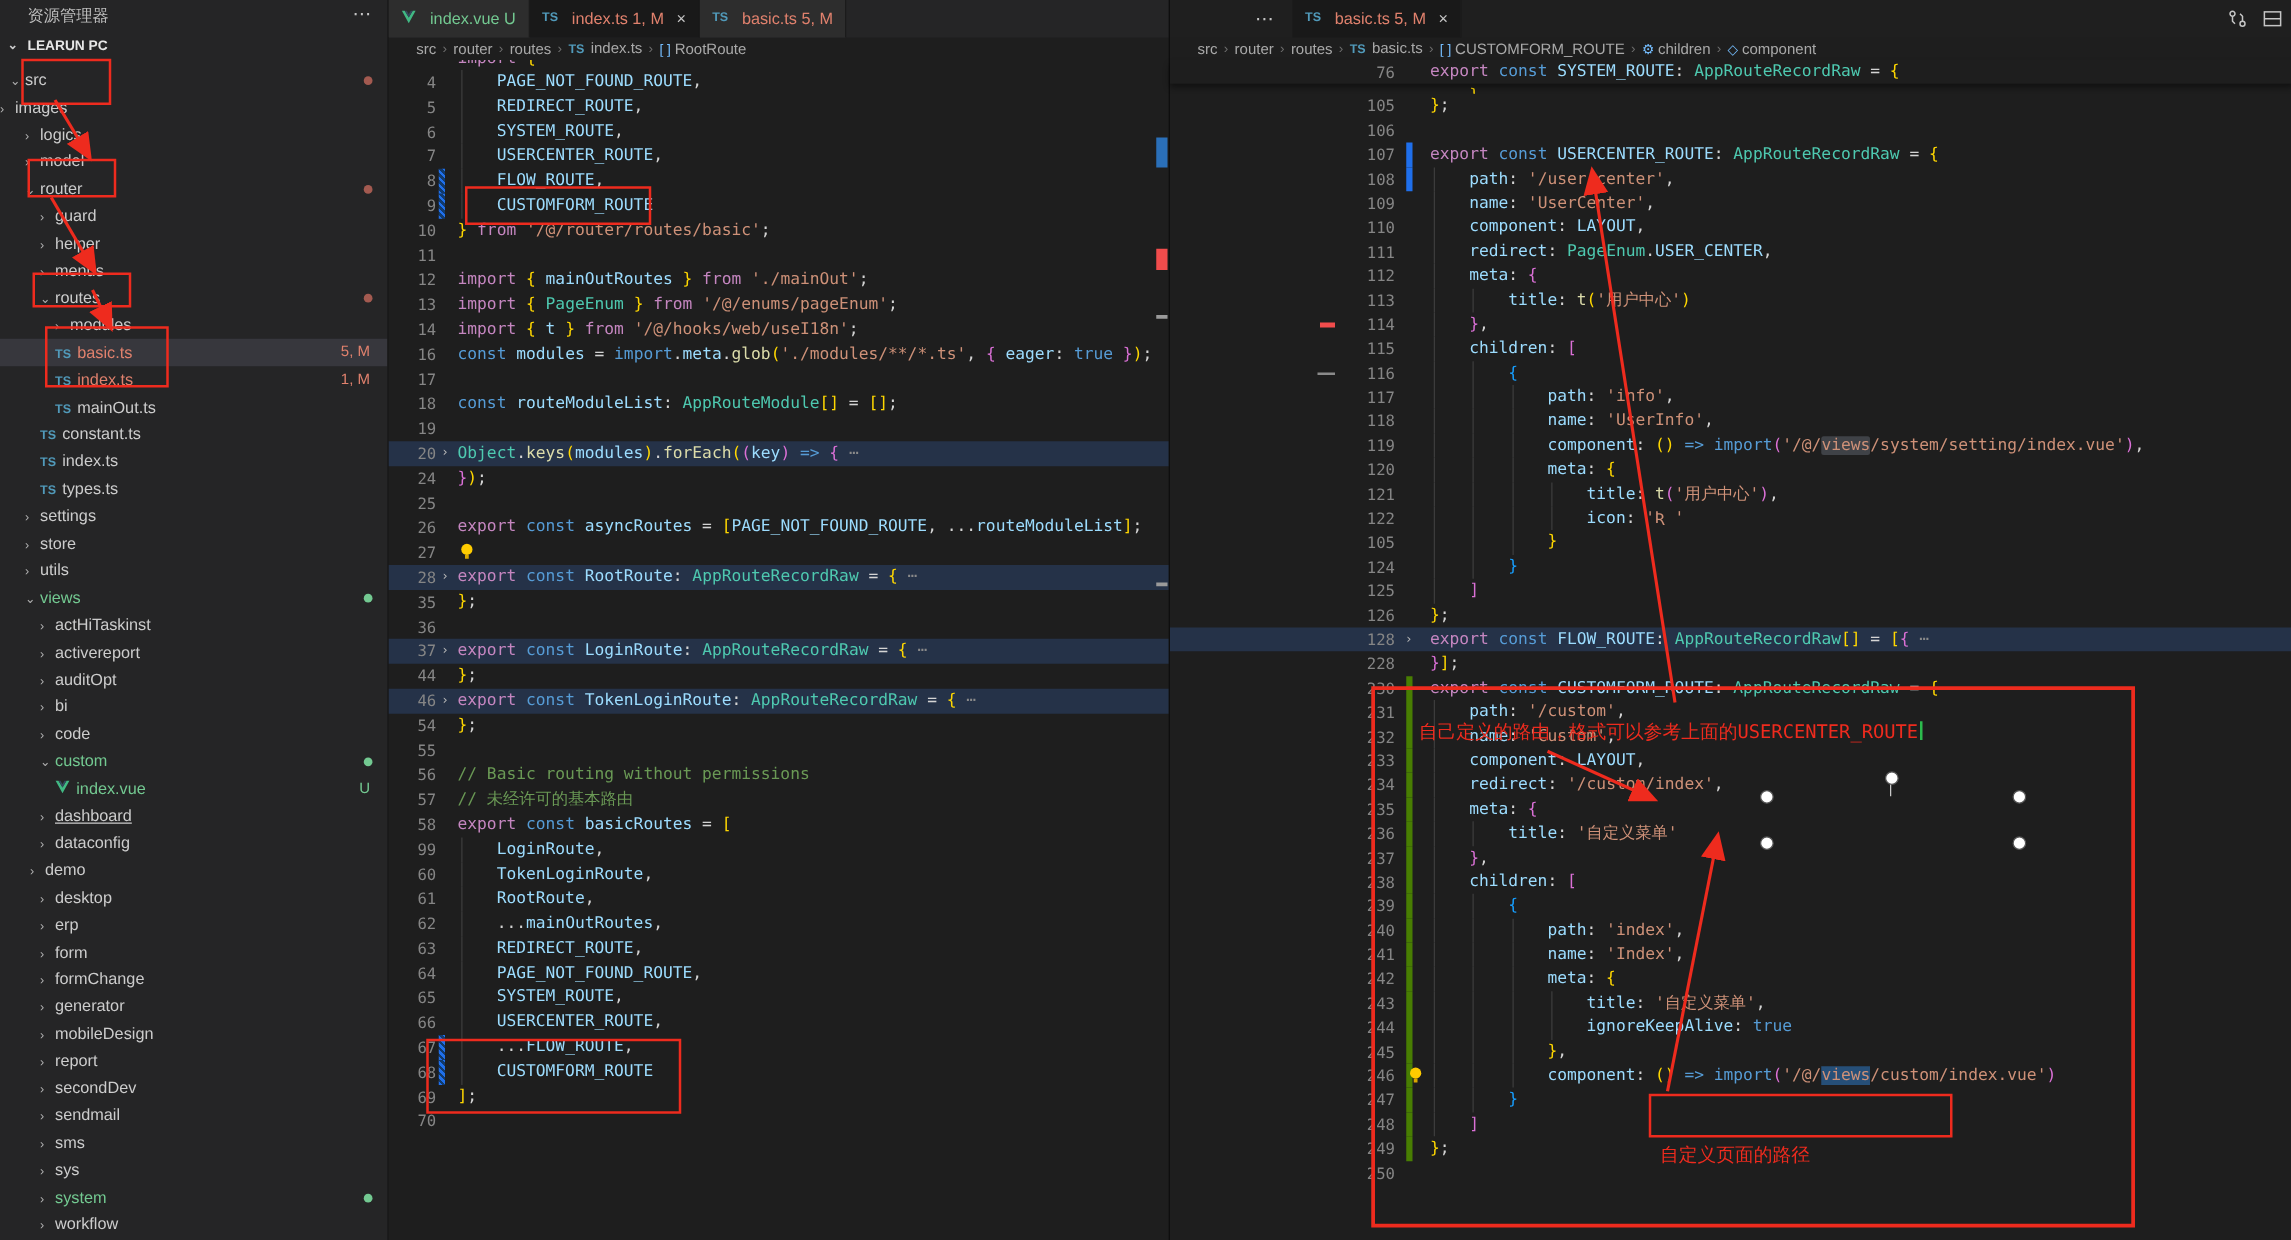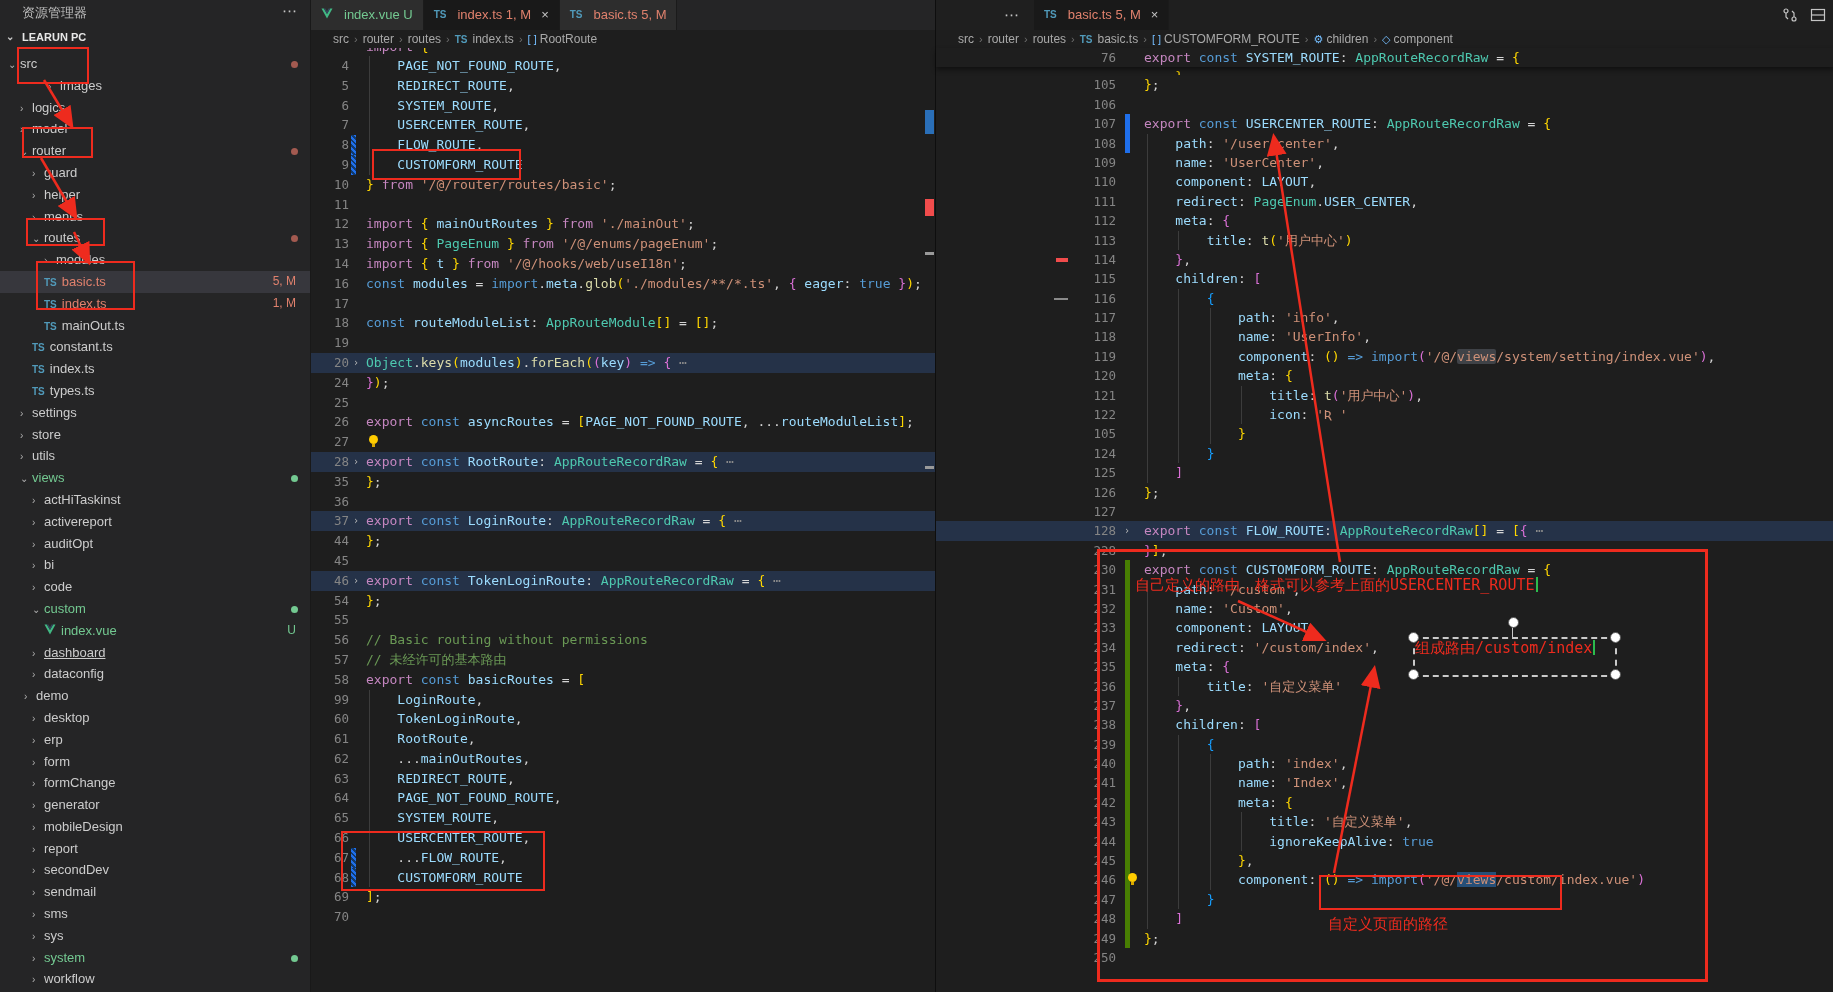--- a/index.html
+++ b/index.html
@@ -104,21 +104,21 @@
 
   <div id="sidebar" class="abs">
     <div id="sb-title">资源管理器</div>
     <div id="sb-ellipsis">⋯</div>
     <div id="sb-head">
       <span class="chev">⌄</span>
       <span>LEARUN PC</span>
     </div>
     <div id="tree">
         <div class="trow" style="padding-left: 8px;"><span class="chev">⌄</span><span class="lbl">src</span><span class="gitdot red"></span></div>
-        <div class="trow" style="padding-left: 20px; margin-left: 28px;"><span class="chev">›</span><span class="lbl">images</span></div>
+        <div class="trow" style=""><span class="chev">›</span><span class="lbl">images</span></div>
         <div class="trow" style="padding-left: 20px;"><span class="chev">›</span><span class="lbl">logics</span></div>
         <div class="trow" style="padding-left: 20px;"><span class="chev">›</span><span class="lbl">model</span></div>
         <div class="trow" style="padding-left: 20px;"><span class="chev">⌄</span><span class="lbl">router</span><span class="gitdot red"></span></div>
         <div class="trow" style="padding-left: 32px;"><span class="chev">›</span><span class="lbl">guard</span></div>
         <div class="trow" style="padding-left: 32px;"><span class="chev">›</span><span class="lbl">helper</span></div>
         <div class="trow" style="padding-left: 32px;"><span class="chev">›</span><span class="lbl">menus</span></div>
         <div class="trow" style="padding-left: 32px;"><span class="chev">⌄</span><span class="lbl">routes</span><span class="gitdot red"></span></div>
         <div class="trow" style="padding-left: 44px;"><span class="chev">›</span><span class="lbl">modules</span></div>
         <div class="trow sel mod" style="padding-left: 44px;"><span class="tsi">TS</span><span class="lbl">basic.ts</span><span class="badge">5, M</span></div>
         <div class="trow mod" style="padding-left: 44px;"><span class="tsi">TS</span><span class="lbl">index.ts</span><span class="badge">1, M</span></div>
@@ -209,21 +209,20 @@
         <div class="crow hl"><span class="num">20</span><span class="fold">›</span><span class="codetxt"><span></span><span class="tok" style="color:#4EC9B0">Object</span><span class="tok" style="color:#D4D4D4">.</span><span class="tok" style="color:#DCDCAA">keys</span><span class="tok" style="color:#FFD700">(</span><span class="tok" style="color:#9CDCFE">modules</span><span class="tok" style="color:#FFD700">)</span><span class="tok" style="color:#D4D4D4">.</span><span class="tok" style="color:#DCDCAA">forEach</span><span class="tok" style="color:#FFD700">(</span><span class="tok" style="color:#DA70D6">(</span><span class="tok" style="color:#9CDCFE">key</span><span class="tok" style="color:#DA70D6">)</span><span class="tok" style="color:#569CD6"> =&gt; </span><span class="tok" style="color:#DA70D6">{</span><span class="tok" style="color:#8a8a8a"> ⋯</span></span></div>
         <div class="crow"><span class="num">24</span><span class="codetxt"><span></span><span class="tok" style="color:#DA70D6">}</span><span class="tok" style="color:#FFD700">)</span><span class="tok" style="color:#D4D4D4">;</span></span></div>
         <div class="crow"><span class="num">25</span><span class="codetxt"><span></span></span></div>
         <div class="crow"><span class="num">26</span><span class="codetxt"><span></span><span class="tok" style="color:#C586C0">export </span><span class="tok" style="color:#569CD6">const </span><span class="tok" style="color:#9CDCFE">asyncRoutes</span><span class="tok" style="color:#D4D4D4"> = </span><span class="tok" style="color:#FFD700">[</span><span class="tok" style="color:#9CDCFE">PAGE_NOT_FOUND_ROUTE</span><span class="tok" style="color:#D4D4D4">, </span><span class="tok" style="color:#D4D4D4">...</span><span class="tok" style="color:#9CDCFE">routeModuleList</span><span class="tok" style="color:#FFD700">]</span><span class="tok" style="color:#D4D4D4">;</span></span></div>
         <div class="crow"><span class="num">27</span><span class="bulb"></span><span class="codetxt"><span></span></span></div>
         <div class="crow hl"><span class="num">28</span><span class="fold">›</span><span class="codetxt"><span></span><span class="tok" style="color:#C586C0">export </span><span class="tok" style="color:#569CD6">const </span><span class="tok" style="color:#9CDCFE">RootRoute</span><span class="tok" style="color:#D4D4D4">: </span><span class="tok" style="color:#4EC9B0">AppRouteRecordRaw</span><span class="tok" style="color:#D4D4D4"> = </span><span class="tok" style="color:#FFD700">{</span><span class="tok" style="color:#8a8a8a"> ⋯</span></span></div>
         <div class="crow"><span class="num">35</span><span class="codetxt"><span></span><span class="tok" style="color:#FFD700">}</span><span class="tok" style="color:#D4D4D4">;</span></span></div>
         <div class="crow"><span class="num">36</span><span class="codetxt"><span></span></span></div>
         <div class="crow hl"><span class="num">37</span><span class="fold">›</span><span class="codetxt"><span></span><span class="tok" style="color:#C586C0">export </span><span class="tok" style="color:#569CD6">const </span><span class="tok" style="color:#9CDCFE">LoginRoute</span><span class="tok" style="color:#D4D4D4">: </span><span class="tok" style="color:#4EC9B0">AppRouteRecordRaw</span><span class="tok" style="color:#D4D4D4"> = </span><span class="tok" style="color:#FFD700">{</span><span class="tok" style="color:#8a8a8a"> ⋯</span></span></div>
         <div class="crow"><span class="num">44</span><span class="codetxt"><span></span><span class="tok" style="color:#FFD700">}</span><span class="tok" style="color:#D4D4D4">;</span></span></div>
-        <div class="crow"><span class="num">45</span><span class="codetxt"><span></span></span></div>
         <div class="crow hl"><span class="num">46</span><span class="fold">›</span><span class="codetxt"><span></span><span class="tok" style="color:#C586C0">export </span><span class="tok" style="color:#569CD6">const </span><span class="tok" style="color:#9CDCFE">TokenLoginRoute</span><span class="tok" style="color:#D4D4D4">: </span><span class="tok" style="color:#4EC9B0">AppRouteRecordRaw</span><span class="tok" style="color:#D4D4D4"> = </span><span class="tok" style="color:#FFD700">{</span><span class="tok" style="color:#8a8a8a"> ⋯</span></span></div>
         <div class="crow"><span class="num">54</span><span class="codetxt"><span></span><span class="tok" style="color:#FFD700">}</span><span class="tok" style="color:#D4D4D4">;</span></span></div>
         <div class="crow"><span class="num">55</span><span class="codetxt"><span></span></span></div>
         <div class="crow"><span class="num">56</span><span class="codetxt"><span></span><span class="tok" style="color:#6A9955">// Basic routing without permissions</span></span></div>
         <div class="crow"><span class="num">57</span><span class="codetxt"><span></span><span class="tok" style="color:#6A9955">// 未经许可的基本路由</span></span></div>
         <div class="crow"><span class="num">58</span><span class="codetxt"><span></span><span class="tok" style="color:#C586C0">export </span><span class="tok" style="color:#569CD6">const </span><span class="tok" style="color:#9CDCFE">basicRoutes</span><span class="tok" style="color:#D4D4D4"> = </span><span class="tok" style="color:#FFD700">[</span></span></div>
         <div class="crow"><span class="num">99</span><span class="codetxt"><span>&nbsp;&nbsp;&nbsp;&nbsp;</span><span class="tok" style="color:#9CDCFE">LoginRoute</span><span class="tok" style="color:#D4D4D4">,</span></span><span class="guide" style="left: 58px;"></span></div>
         <div class="crow"><span class="num">60</span><span class="codetxt"><span>&nbsp;&nbsp;&nbsp;&nbsp;</span><span class="tok" style="color:#9CDCFE">TokenLoginRoute</span><span class="tok" style="color:#D4D4D4">,</span></span><span class="guide" style="left: 58px;"></span></div>
         <div class="crow"><span class="num">61</span><span class="codetxt"><span>&nbsp;&nbsp;&nbsp;&nbsp;</span><span class="tok" style="color:#9CDCFE">RootRoute</span><span class="tok" style="color:#D4D4D4">,</span></span><span class="guide" style="left: 58px;"></span></div>
         <div class="crow"><span class="num">62</span><span class="codetxt"><span>&nbsp;&nbsp;&nbsp;&nbsp;</span><span class="tok" style="color:#D4D4D4">...</span><span class="tok" style="color:#9CDCFE">mainOutRoutes</span><span class="tok" style="color:#D4D4D4">,</span></span><span class="guide" style="left: 58px;"></span></div>
@@ -299,21 +298,20 @@
         <div class="crow"><span class="num">117</span><span class="codetxt"><span>&nbsp;&nbsp;&nbsp;&nbsp;&nbsp;&nbsp;&nbsp;&nbsp;&nbsp;&nbsp;&nbsp;&nbsp;</span><span class="tok" style="color:#9CDCFE">path</span><span class="tok" style="color:#D4D4D4">: </span><span class="tok" style="color:#CE9178">'info'</span><span class="tok" style="color:#D4D4D4">,</span></span><span class="guide" style="left: 211px;"></span><span class="guide" style="left: 242.3px;"></span><span class="guide" style="left: 273.6px;"></span></div>
         <div class="crow"><span class="num">118</span><span class="codetxt"><span>&nbsp;&nbsp;&nbsp;&nbsp;&nbsp;&nbsp;&nbsp;&nbsp;&nbsp;&nbsp;&nbsp;&nbsp;</span><span class="tok" style="color:#9CDCFE">name</span><span class="tok" style="color:#D4D4D4">: </span><span class="tok" style="color:#CE9178">'UserInfo'</span><span class="tok" style="color:#D4D4D4">,</span></span><span class="guide" style="left: 211px;"></span><span class="guide" style="left: 242.3px;"></span><span class="guide" style="left: 273.6px;"></span></div>
         <div class="crow"><span class="num">119</span><span class="codetxt"><span>&nbsp;&nbsp;&nbsp;&nbsp;&nbsp;&nbsp;&nbsp;&nbsp;&nbsp;&nbsp;&nbsp;&nbsp;</span><span class="tok" style="color:#9CDCFE">component</span><span class="tok" style="color:#D4D4D4">: </span><span class="tok" style="color:#FFD700">()</span><span class="tok" style="color:#569CD6"> =&gt; </span><span class="tok" style="color:#569CD6">import</span><span class="tok" style="color:#DA70D6">(</span><span class="tok" style="color:#CE9178">'/@/</span><span class="tok whl" style="color:#CE9178">views</span><span class="tok" style="color:#CE9178">/system/setting/index.vue'</span><span class="tok" style="color:#DA70D6">)</span><span class="tok" style="color:#D4D4D4">,</span></span><span class="guide" style="left: 211px;"></span><span class="guide" style="left: 242.3px;"></span><span class="guide" style="left: 273.6px;"></span></div>
         <div class="crow"><span class="num">120</span><span class="codetxt"><span>&nbsp;&nbsp;&nbsp;&nbsp;&nbsp;&nbsp;&nbsp;&nbsp;&nbsp;&nbsp;&nbsp;&nbsp;</span><span class="tok" style="color:#9CDCFE">meta</span><span class="tok" style="color:#D4D4D4">: </span><span class="tok" style="color:#FFD700">{</span></span><span class="guide" style="left: 211px;"></span><span class="guide" style="left: 242.3px;"></span><span class="guide" style="left: 273.6px;"></span></div>
         <div class="crow"><span class="num">121</span><span class="codetxt"><span>&nbsp;&nbsp;&nbsp;&nbsp;&nbsp;&nbsp;&nbsp;&nbsp;&nbsp;&nbsp;&nbsp;&nbsp;&nbsp;&nbsp;&nbsp;&nbsp;</span><span class="tok" style="color:#9CDCFE">title</span><span class="tok" style="color:#D4D4D4">: </span><span class="tok" style="color:#DCDCAA">t</span><span class="tok" style="color:#DA70D6">(</span><span class="tok" style="color:#CE9178">'用户中心'</span><span class="tok" style="color:#DA70D6">)</span><span class="tok" style="color:#D4D4D4">,</span></span><span class="guide" style="left: 211px;"></span><span class="guide" style="left: 242.3px;"></span><span class="guide" style="left: 273.6px;"></span><span class="guide" style="left: 304.9px;"></span></div>
         <div class="crow"><span class="num">122</span><span class="codetxt"><span>&nbsp;&nbsp;&nbsp;&nbsp;&nbsp;&nbsp;&nbsp;&nbsp;&nbsp;&nbsp;&nbsp;&nbsp;&nbsp;&nbsp;&nbsp;&nbsp;</span><span class="tok" style="color:#9CDCFE">icon</span><span class="tok" style="color:#D4D4D4">: </span><span class="tok" style="color:#CE9178">'Ʀ '</span></span><span class="guide" style="left: 211px;"></span><span class="guide" style="left: 242.3px;"></span><span class="guide" style="left: 273.6px;"></span><span class="guide" style="left: 304.9px;"></span></div>
         <div class="crow"><span class="num">105</span><span class="codetxt"><span>&nbsp;&nbsp;&nbsp;&nbsp;&nbsp;&nbsp;&nbsp;&nbsp;&nbsp;&nbsp;&nbsp;&nbsp;</span><span class="tok" style="color:#FFD700">}</span></span><span class="guide" style="left: 211px;"></span><span class="guide" style="left: 242.3px;"></span><span class="guide" style="left: 273.6px;"></span></div>
         <div class="crow"><span class="num">124</span><span class="codetxt"><span>&nbsp;&nbsp;&nbsp;&nbsp;&nbsp;&nbsp;&nbsp;&nbsp;</span><span class="tok" style="color:#179FFF">}</span></span><span class="guide" style="left: 211px;"></span><span class="guide" style="left: 242.3px;"></span></div>
         <div class="crow"><span class="num">125</span><span class="codetxt"><span>&nbsp;&nbsp;&nbsp;&nbsp;</span><span class="tok" style="color:#DA70D6">]</span></span><span class="guide" style="left: 211px;"></span></div>
         <div class="crow"><span class="num">126</span><span class="codetxt"><span></span><span class="tok" style="color:#FFD700">}</span><span class="tok" style="color:#D4D4D4">;</span></span></div>
-        <div class="crow"><span class="num">127</span><span class="codetxt"><span></span></span></div>
         <div class="crow hl"><span class="num">128</span><span class="fold">›</span><span class="codetxt"><span></span><span class="tok" style="color:#C586C0">export </span><span class="tok" style="color:#569CD6">const </span><span class="tok" style="color:#9CDCFE">FLOW_ROUTE</span><span class="tok" style="color:#D4D4D4">: </span><span class="tok" style="color:#4EC9B0">AppRouteRecordRaw</span><span class="tok" style="color:#FFD700">[]</span><span class="tok" style="color:#D4D4D4"> = </span><span class="tok" style="color:#FFD700">[</span><span class="tok" style="color:#DA70D6">{</span><span class="tok" style="color:#8a8a8a"> ⋯</span></span></div>
         <div class="crow"><span class="num">228</span><span class="codetxt"><span></span><span class="tok" style="color:#DA70D6">}</span><span class="tok" style="color:#FFD700">]</span><span class="tok" style="color:#D4D4D4">;</span></span></div>
         <div class="crow"><span class="num">230</span><span class="modbar green"></span><span class="codetxt"><span></span><span class="tok" style="color:#C586C0">export </span><span class="tok" style="color:#569CD6">const </span><span class="tok" style="color:#9CDCFE">CUSTOMFORM_ROUTE</span><span class="tok" style="color:#D4D4D4">: </span><span class="tok" style="color:#4EC9B0">AppRouteRecordRaw</span><span class="tok" style="color:#D4D4D4"> = </span><span class="tok" style="color:#FFD700">{</span></span></div>
         <div class="crow"><span class="num">231</span><span class="modbar green"></span><span class="codetxt"><span>&nbsp;&nbsp;&nbsp;&nbsp;</span><span class="tok" style="color:#9CDCFE">path</span><span class="tok" style="color:#D4D4D4">: </span><span class="tok" style="color:#CE9178">'/custom'</span><span class="tok" style="color:#D4D4D4">,</span></span><span class="guide" style="left: 211px;"></span></div>
         <div class="crow"><span class="num">232</span><span class="modbar green"></span><span class="codetxt"><span>&nbsp;&nbsp;&nbsp;&nbsp;</span><span class="tok" style="color:#9CDCFE">name</span><span class="tok" style="color:#D4D4D4">: </span><span class="tok" style="color:#CE9178">'Custom'</span><span class="tok" style="color:#D4D4D4">,</span></span><span class="guide" style="left: 211px;"></span></div>
         <div class="crow"><span class="num">233</span><span class="modbar green"></span><span class="codetxt"><span>&nbsp;&nbsp;&nbsp;&nbsp;</span><span class="tok" style="color:#9CDCFE">component</span><span class="tok" style="color:#D4D4D4">: </span><span class="tok" style="color:#9CDCFE">LAYOUT</span><span class="tok" style="color:#D4D4D4">,</span></span><span class="guide" style="left: 211px;"></span></div>
         <div class="crow"><span class="num">234</span><span class="modbar green"></span><span class="codetxt"><span>&nbsp;&nbsp;&nbsp;&nbsp;</span><span class="tok" style="color:#9CDCFE">redirect</span><span class="tok" style="color:#D4D4D4">: </span><span class="tok" style="color:#CE9178">'/custom/index'</span><span class="tok" style="color:#D4D4D4">,</span></span><span class="guide" style="left: 211px;"></span></div>
         <div class="crow"><span class="num">235</span><span class="modbar green"></span><span class="codetxt"><span>&nbsp;&nbsp;&nbsp;&nbsp;</span><span class="tok" style="color:#9CDCFE">meta</span><span class="tok" style="color:#D4D4D4">: </span><span class="tok" style="color:#DA70D6">{</span></span><span class="guide" style="left: 211px;"></span></div>
         <div class="crow"><span class="num">236</span><span class="modbar green"></span><span class="codetxt"><span>&nbsp;&nbsp;&nbsp;&nbsp;&nbsp;&nbsp;&nbsp;&nbsp;</span><span class="tok" style="color:#9CDCFE">title</span><span class="tok" style="color:#D4D4D4">: </span><span class="tok" style="color:#CE9178">'自定义菜单'</span></span><span class="guide" style="left: 211px;"></span><span class="guide" style="left: 242.3px;"></span></div>
         <div class="crow"><span class="num">237</span><span class="modbar green"></span><span class="codetxt"><span>&nbsp;&nbsp;&nbsp;&nbsp;</span><span class="tok" style="color:#DA70D6">}</span><span class="tok" style="color:#D4D4D4">,</span></span><span class="guide" style="left: 211px;"></span></div>
@@ -340,23 +338,20 @@
   <div class="redbox" style="left:372px;top:149px;width:145px;height:27px;"></div>
   <div class="redbox" style="left:341px;top:831px;width:200px;height:56px;"></div>
   <div class="redbox" style="left:1319px;top:875px;width:239px;height:31px;"></div>
   <div class="redbox thick" style="left:1097px;top:549px;width:605px;height:427px;"></div>
 
   <div class="redtext" style="left:1135px;top:576px;"><span>自己定义的路由，格式可以参考上面的USERCENTER_ROUTE</span><span class="caret"></span></div>
   <div class="redtext" style="left:1328px;top:915px;">自定义页面的路径</div>
 
   <div id="rot-stem"></div>
   <div class="handle" style="left:1508px;top:617px;"></div>
-  <div id="dashbox">
-    <div class="txt redtext" style="position:static;"><span>组成路由/custom/index</span><span class="caret"></span></div>
-  </div>
   <div class="handle" style="left:1408px;top:632px;"></div>
   <div class="handle" style="left:1610px;top:632px;"></div>
   <div class="handle" style="left:1408px;top:669px;"></div>
   <div class="handle" style="left:1610px;top:669px;"></div>
 
   <svg id="annot-svg">
     <defs>
       <marker id="ah" markerWidth="9" markerHeight="8" refX="7" refY="4" orient="auto">
         <path d="M0,0 L9,4 L0,8 z" fill="#ee2b1e"></path>
       </marker>

